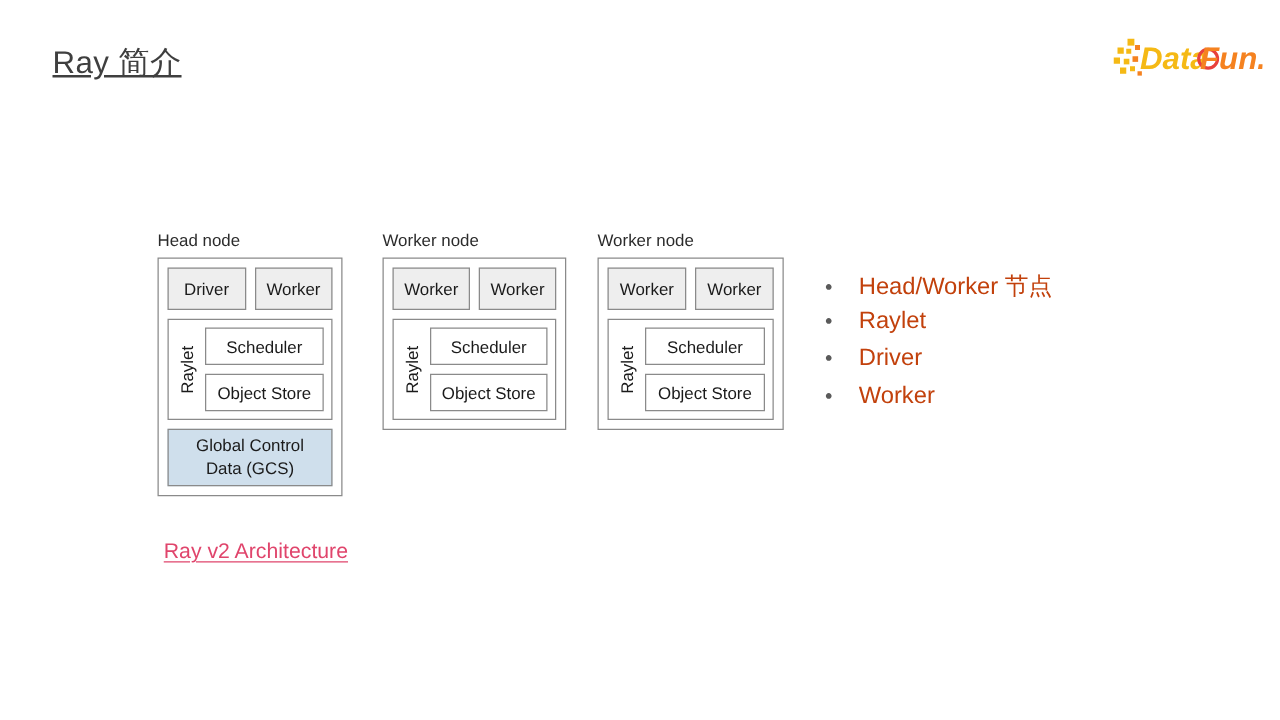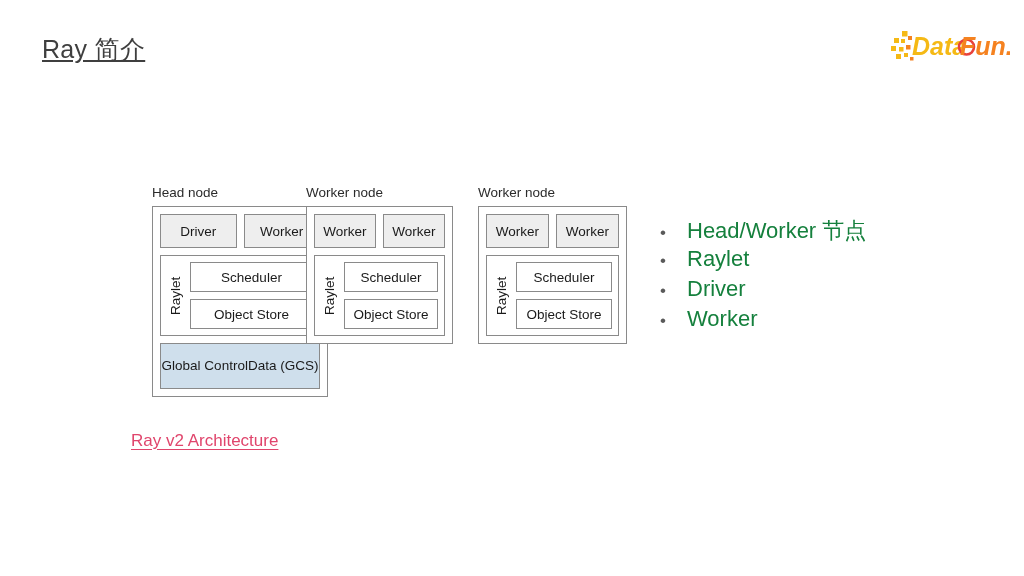--- a/index.html
+++ b/index.html
@@ -115,20 +115,21 @@
     color: #1a1a1a;
     white-space: nowrap;
   }
   .gcs-box {
     margin-top: 7px;
     border: 1.6px solid #8a8a8a;
     background: #cfdfec;
     box-sizing: border-box;
     height: 46px;
     display: flex;
+    flex-direction: column;
     align-items: center;
     justify-content: center;
     font-size: 13.5px;
     color: #1a1a1a;
     line-height: 18px;
     text-align: center;
   }
 
   
   #bullets {
@@ -143,22 +144,22 @@
     height: 30px;
   }
   .bullet-dot {
     width: 27px;
     flex: 0 0 27px;
     font-size: 17px;
     color: #5a5a5a;
     line-height: 1;
   }
   .bullet-text {
-    font-size: 22px;
-    color: #15803d;
+    font-size: 19px;
+    color: #c2410c;
     white-space: nowrap;
   }
 
   
   #arch-link {
     position: absolute;
     left: 131px;
     top: 431px;
     font-size: 17px;
     color: #e0456c;
@@ -193,21 +194,21 @@
     <text x="22" y="27" font-family="'Liberation Sans', sans-serif" font-size="25" font-weight="bold" font-style="italic" fill="#f5b915">Data</text>
 
     <circle cx="76.5" cy="19" r="7.5" fill="none" stroke="#e8413c" stroke-width="2.6"></circle>
 
     <text x="70" y="27" font-family="'Liberation Sans', sans-serif" font-size="25" font-weight="bold" font-style="italic" fill="#f58220">Fun.</text>
   </svg>
 </div>
 
 <div id="diagram">
 
-  <div class="node-group" style="left:152px; top:185px; width:176px;">
+  <div class="node-group" style="left:126px; top:185px; width:148px;">
     <div class="node-label">Head node</div>
     <div class="node-box">
       <div class="proc-row">
         <div class="proc-box">Driver</div>
         <div class="proc-box">Worker</div>
       </div>
       <div class="raylet-box">
         <div class="raylet-label">Raylet</div>
         <div class="raylet-inner">
           <div class="sub-box">Scheduler</div>

